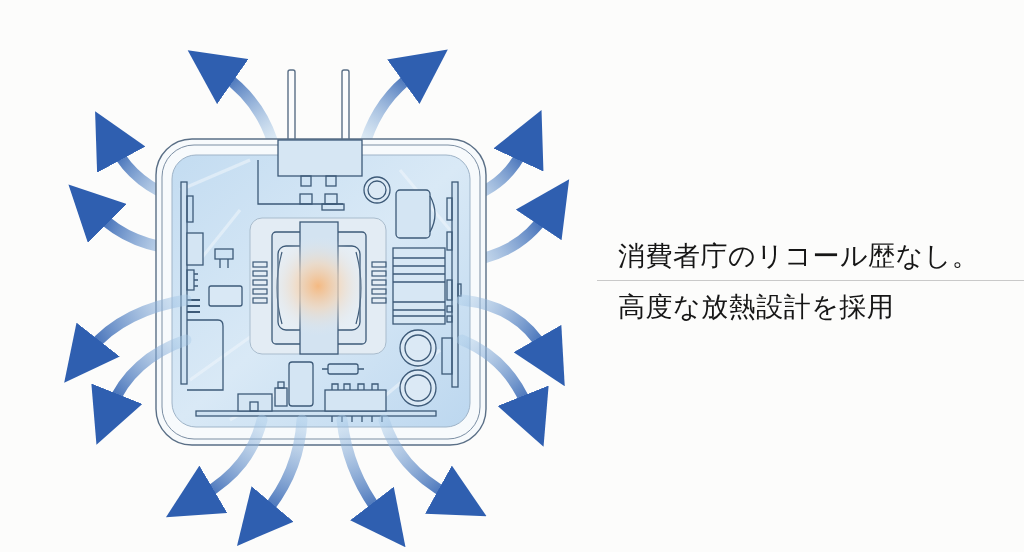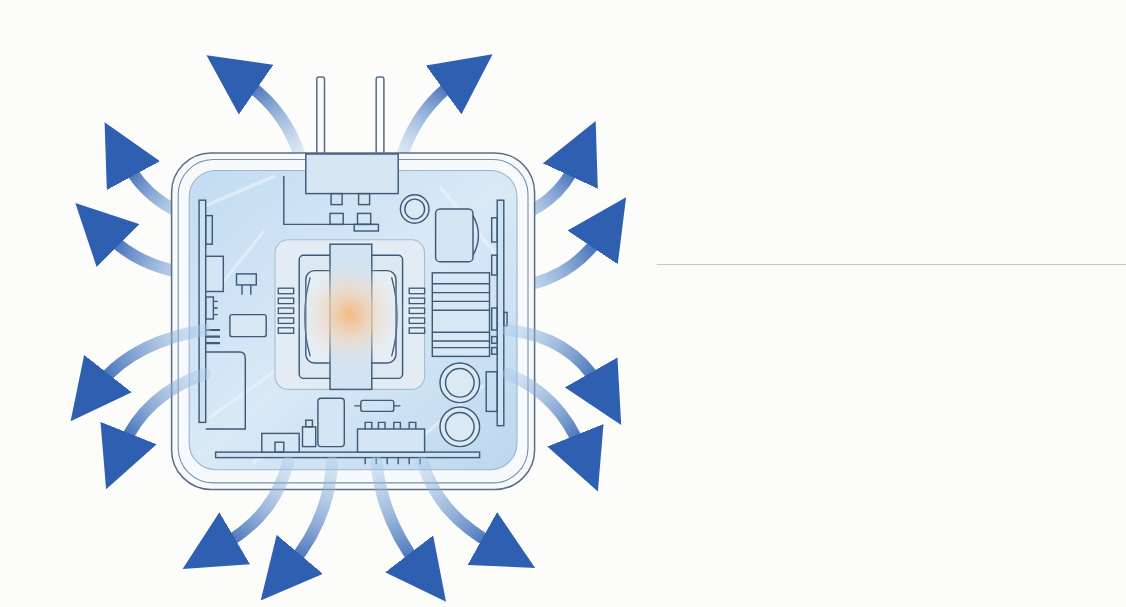--- a/index.html
+++ b/index.html
@@ -221,14 +221,16 @@
       <path d="M462,340 C496,354 516,378 528,408" stroke="url(#ag10)" marker-end="url(#ah)"></path>
       <path d="M262,420 C254,452 236,476 202,496" stroke="url(#ag11)" marker-end="url(#ah)"></path>
       <path d="M302,420 C300,456 286,488 264,514" stroke="url(#ag12)" marker-end="url(#ah)"></path>
       <path d="M342,420 C346,456 360,488 380,514" stroke="url(#ag13)" marker-end="url(#ah)"></path>
       <path d="M384,420 C394,452 414,476 450,496" stroke="url(#ag14)" marker-end="url(#ah)"></path>
     </g>
   </svg>
 </div>
 
 <div class="caption">
+  <div class="caption-line">消費者庁のリコール歴なし。</div>
   <div class="caption-divider"></div>
+  <div class="caption-line">高度な放熱設計を採用</div>
 </div>
 
 </body></html>

